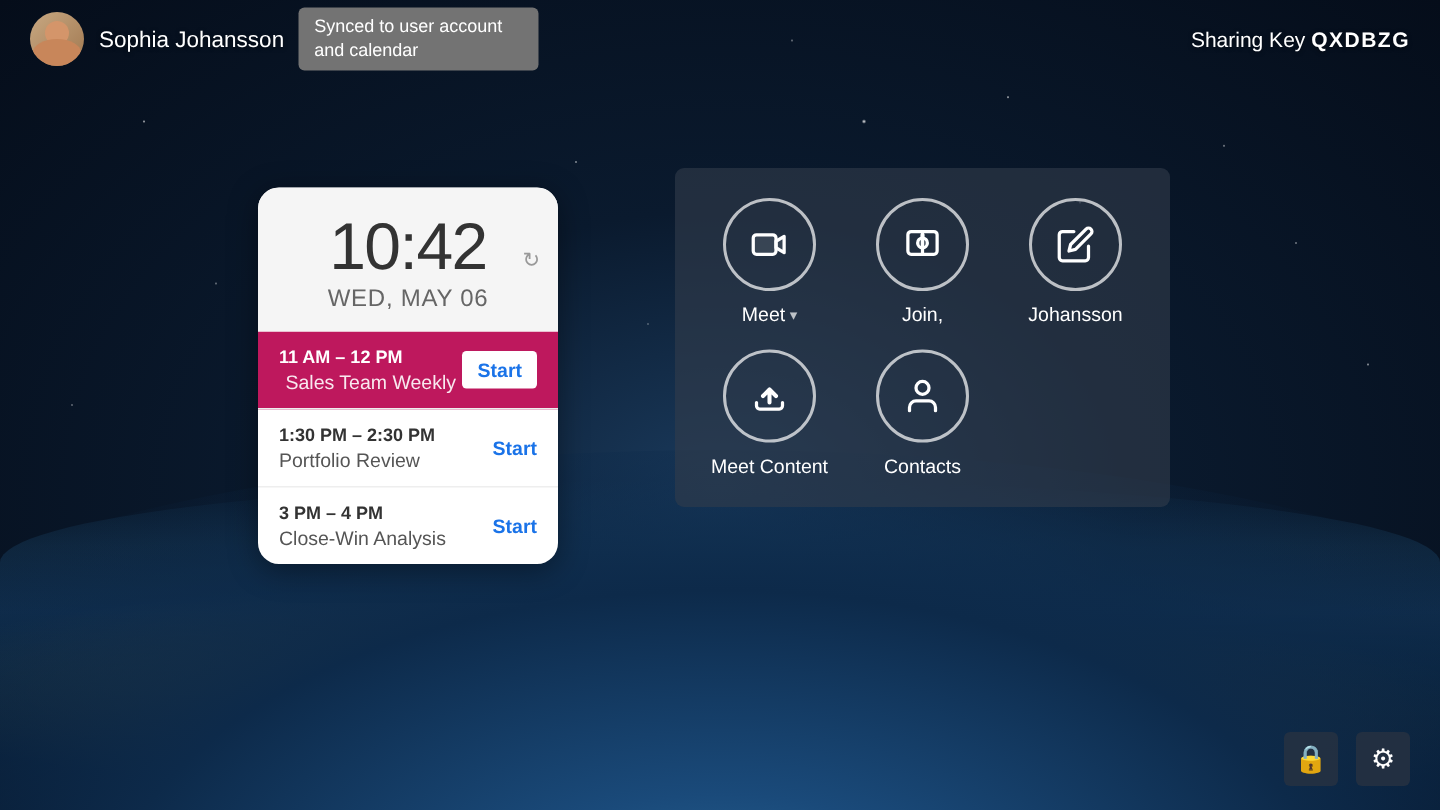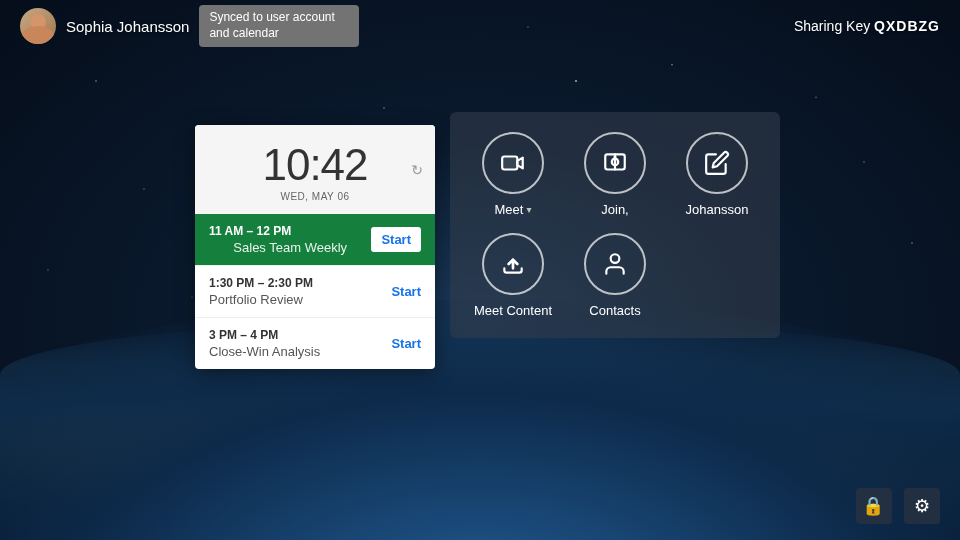--- a/index.html
+++ b/index.html
@@ -151,43 +151,43 @@
     }
     .sharing-key-value {
       font-weight: 600;
       letter-spacing: 1px;
     }
 
     
     .calendar-panel {
       position: absolute;
       top: 125px;
-      left: 195px;
-      width: 240px;
+      left: 172px;
+      width: 200px;
       background: white;
-      border-radius: 4px;
+      border-radius: 14px;
       overflow: hidden;
       z-index: 10;
       box-shadow: 0 4px 20px rgba(0,0,0,0.4);
     }
     .clock-section {
       background: #f5f5f5;
       padding: 18px 20px 12px;
       text-align: center;
       position: relative;
     }
     .clock-time {
       font-size: 44px;
       font-weight: 300;
       color: #333;
       line-height: 1;
       letter-spacing: -1px;
     }
     .clock-date {
-      font-size: 10px;
+      font-size: 16px;
       color: #666;
       margin-top: 4px;
       letter-spacing: 0.5px;
     }
     .refresh-icon {
       position: absolute;
       right: 12px;
       top: 50%;
       transform: translateY(-50%);
       color: #999;
@@ -197,21 +197,21 @@
 
     
     .meeting-item {
       padding: 10px 14px;
       border-bottom: 1px solid #eee;
       display: flex;
       align-items: center;
       justify-content: space-between;
     }
     .meeting-item.active {
-      background: #15803d;
+      background: #be185d;
     }
     .meeting-item:last-child {
       border-bottom: none;
     }
     .meeting-info { flex: 1; }
     .meeting-time {
       font-size: 12px;
       font-weight: 600;
       color: #333;
     }

